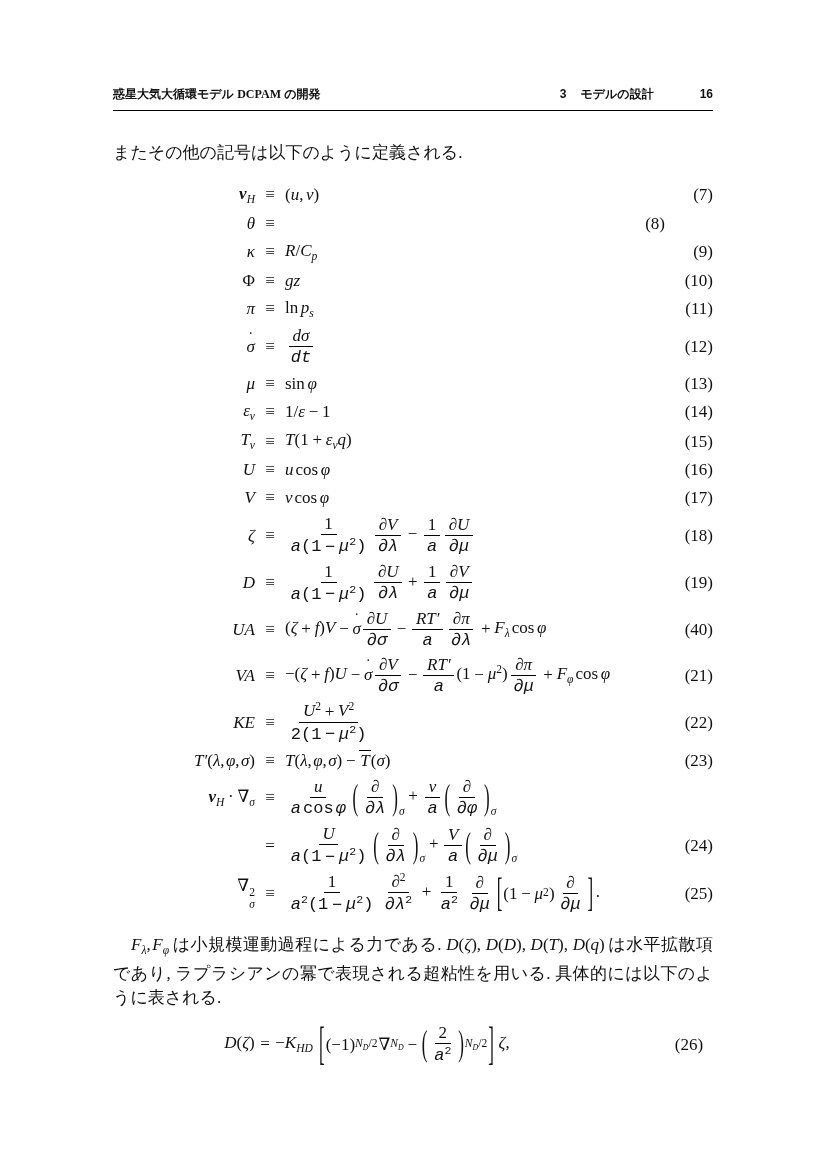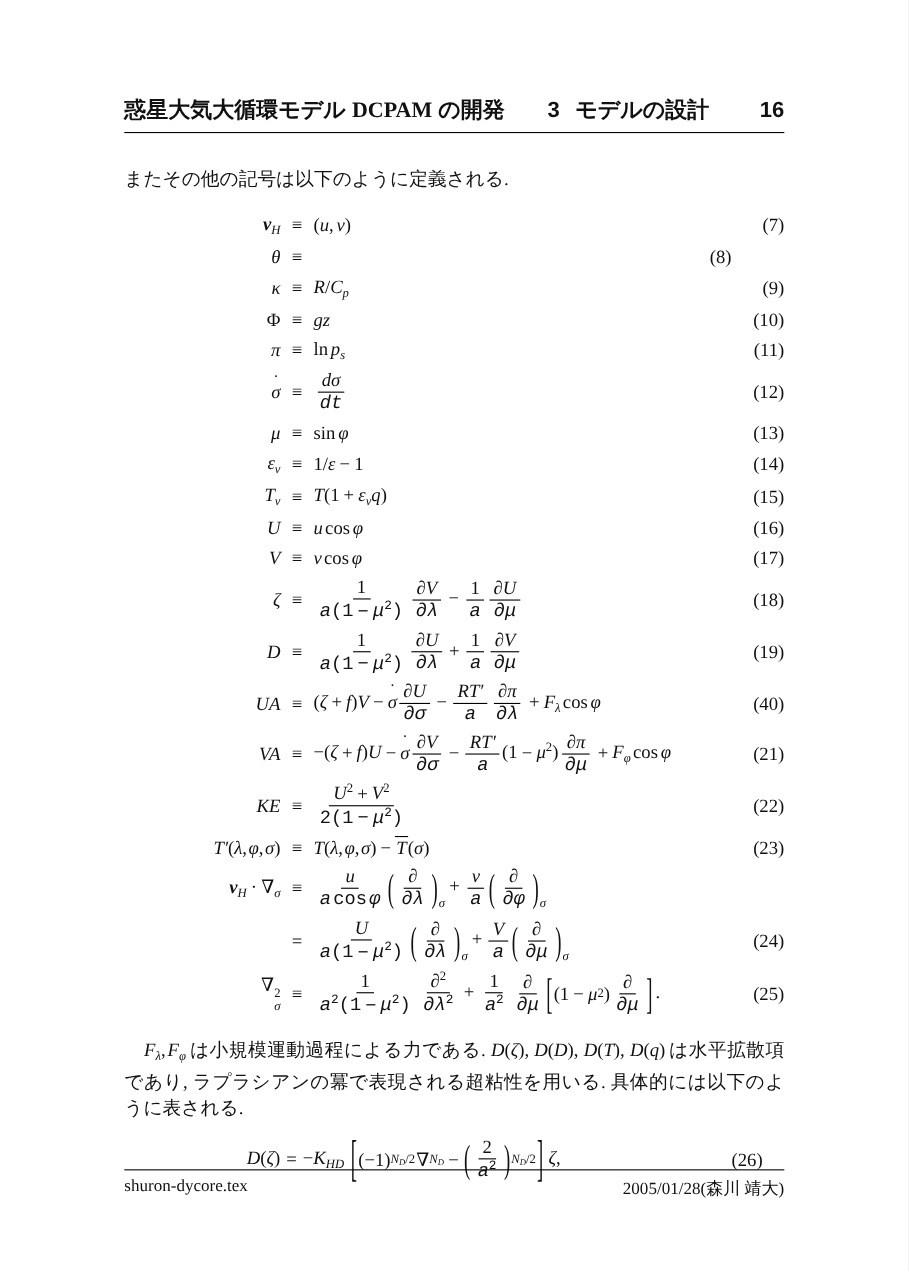--- a/index.html
+++ b/index.html
@@ -2,21 +2,21 @@
 <html><head>
 <meta charset="utf-8">
 <style>
   html,body{margin:0;padding:0;background:#e8e8e8;}
   .page{position:relative;width:826px;height:1169px;background:#ffffff;margin:0 auto;overflow:hidden;color:#111;}
   .content{position:absolute;left:113px;top:86px;width:600px;}
 
   
   .header{display:flex;justify-content:space-between;align-items:flex-end;
           border-bottom:1.5px solid #000;padding-bottom:7px;
-          font-family:"Liberation Sans","DejaVu Sans",sans-serif;font-weight:bold;font-size:20px;}
+          font-family:"Liberation Sans","DejaVu Sans",sans-serif;font-weight:bold;font-size:12px;}
   .htitle .lat{font-family:"Liberation Serif","DejaVu Serif",serif;}
   .hsec{white-space:nowrap;}
   .hsecno{margin-right:14px;}
   .hpage{margin-left:46px;}
 
   
   .para{font-family:"Liberation Serif","DejaVu Serif",serif;font-size:17px;line-height:23px;margin:30px 0 0 0;}
   .para2{font-family:"Liberation Serif","DejaVu Serif",serif;font-size:17px;line-height:23.5px;margin:16px 0 0 0;
          text-indent:18px;text-align:justify;}
 
@@ -25,21 +25,21 @@
   .eqrow{display:grid;grid-template-columns:142px 30px 1fr 48px;align-items:center;padding:2.5px 0;min-height:23px;}
   .c-l{text-align:right;white-space:nowrap;}
   .c-rel{text-align:center;}
   .c-r{text-align:left;white-space:nowrap;}
   .c-n{text-align:right;}
 
   
   .deq{margin-top:14px;display:grid;grid-template-columns:1fr 48px;align-items:center;
        font-family:"Liberation Serif","DejaVu Serif",serif;font-size:17px;gap:44px;}
   .deq-body{text-align:center;white-space:nowrap;}
-  .deq-num{text-align:left;}
+  .deq-num{text-align:center;}
 
   
   .footer{position:absolute;left:113px;top:1063px;width:600px;border-top:1.5px solid #000;padding-top:6px;
           display:flex;justify-content:space-between;
           font-family:"Liberation Serif","DejaVu Serif",serif;font-size:15.5px;}
 
   
   .mi{font-style:italic;}
   .mb{font-style:italic;font-weight:bold;}
   .mr{font-style:normal;}
@@ -350,17 +350,13 @@
               </span>
               <span class="ssup hi"><span class="mi">N</span><span class="ssub"><span class="mi">D</span></span><span class="mr">/2</span></span>
             </span>
             <span class="fdl" style="transform: scaleY(2.7);">]</span>
           </span><span class="msp" style="width: 0.22em;"></span><span class="mi">ζ</span><span class="mr">,</span></span>
       <span class="deq-num" id="deq-num">(26)</span>
     </div>
 
   </div>
 
-  <div class="footer">
-    <span>shuron-dycore.tex</span>
-    <span>2005/01/28(森川 靖大)</span>
-  </div>
 </div>
 
 </body></html>

